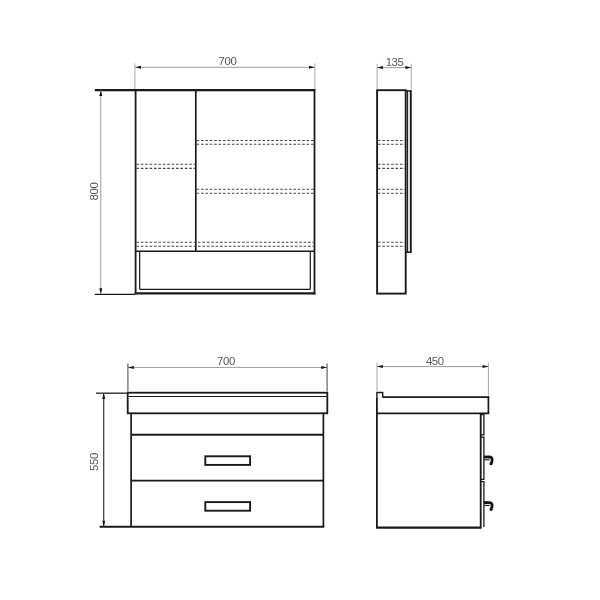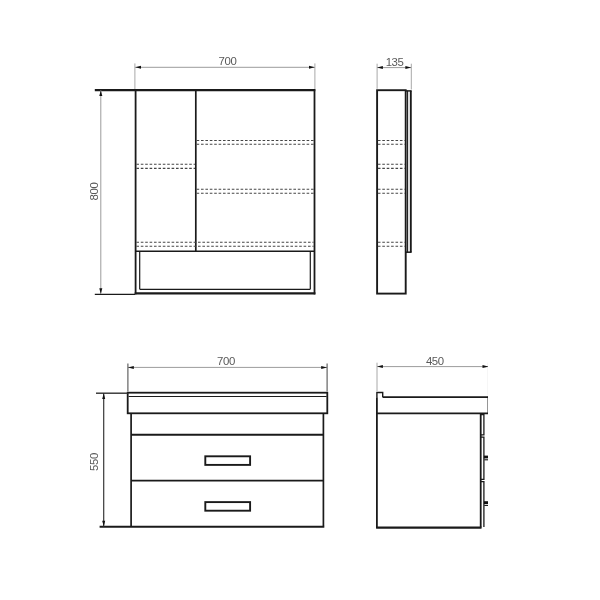--- a/index.html
+++ b/index.html
@@ -1,16 +1,16 @@
 <!DOCTYPE html>
 <html><head>
 <meta charset="utf-8">
 <style>
   html,body{margin:0;padding:0;background:#ffffff;}
-  .page{width:488px;height:600px;position:relative;background:#ffffff;overflow:hidden;}
+  .page{width:488px;height:600px;position:relative;background:#ffffff;overflow:hidden;padding-left:22px;}
   svg{position:absolute;left:0;top:0;}
   text{font-family:"Liberation Sans",sans-serif;fill:#595959;letter-spacing:-0.4px;}
 </style>
 </head>
 <body>
 <div class="page">
 <svg width="600" height="600" viewBox="0 0 600 600">
 
   <rect x="0" y="0" width="600" height="600" fill="#ffffff"></rect>
 

